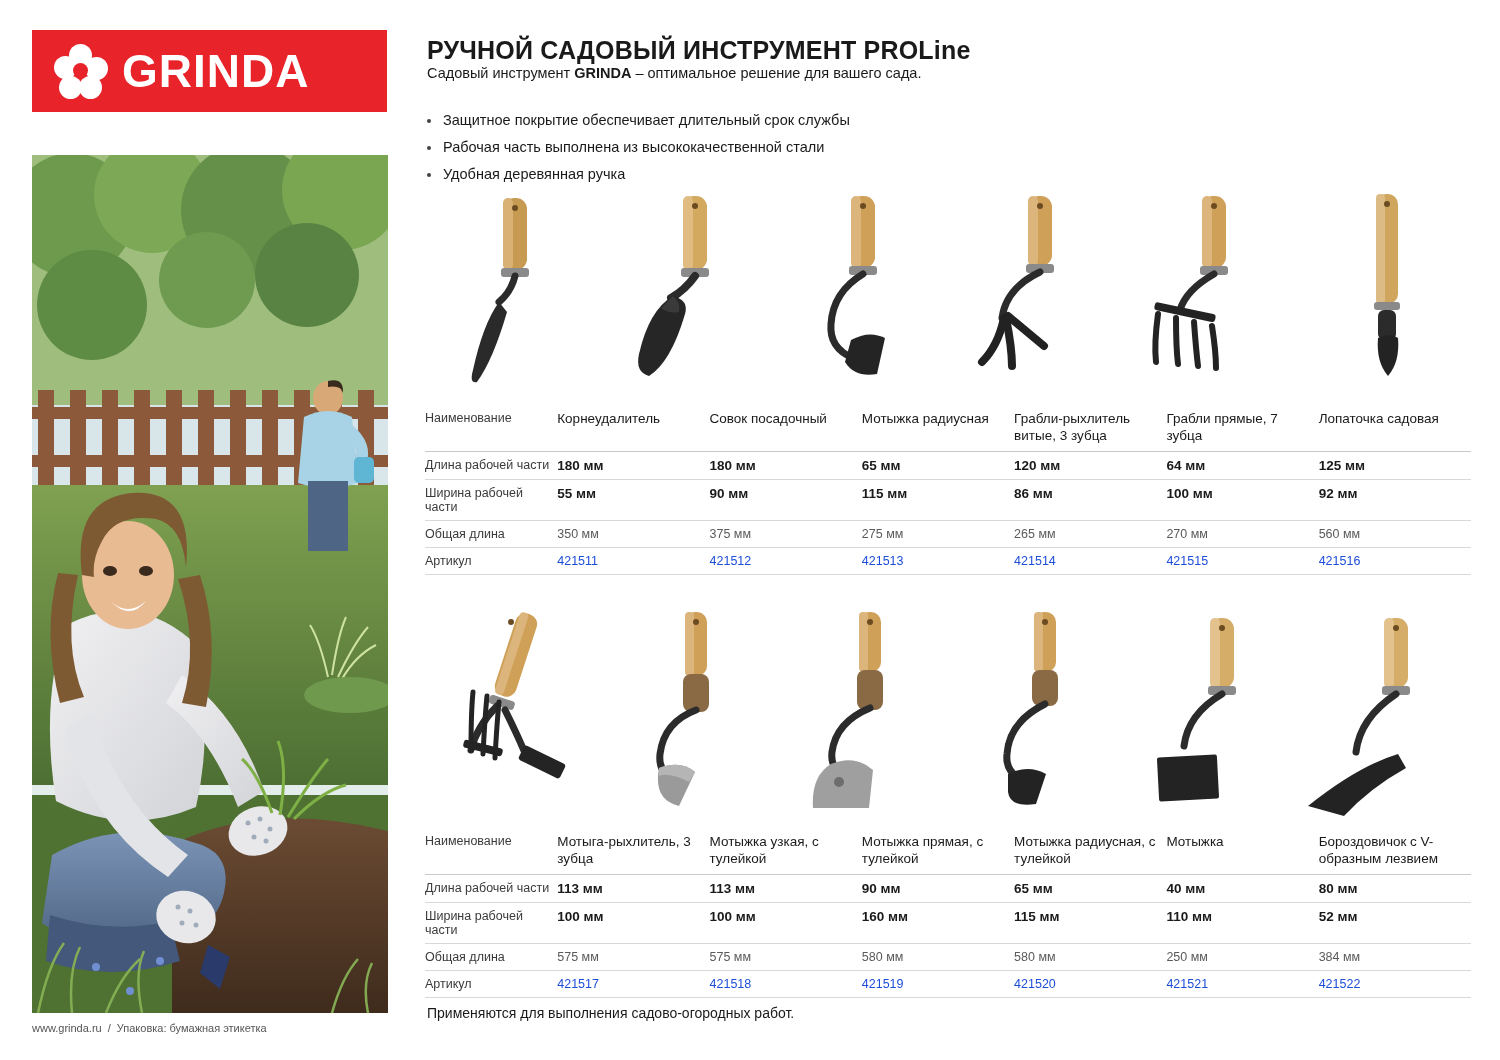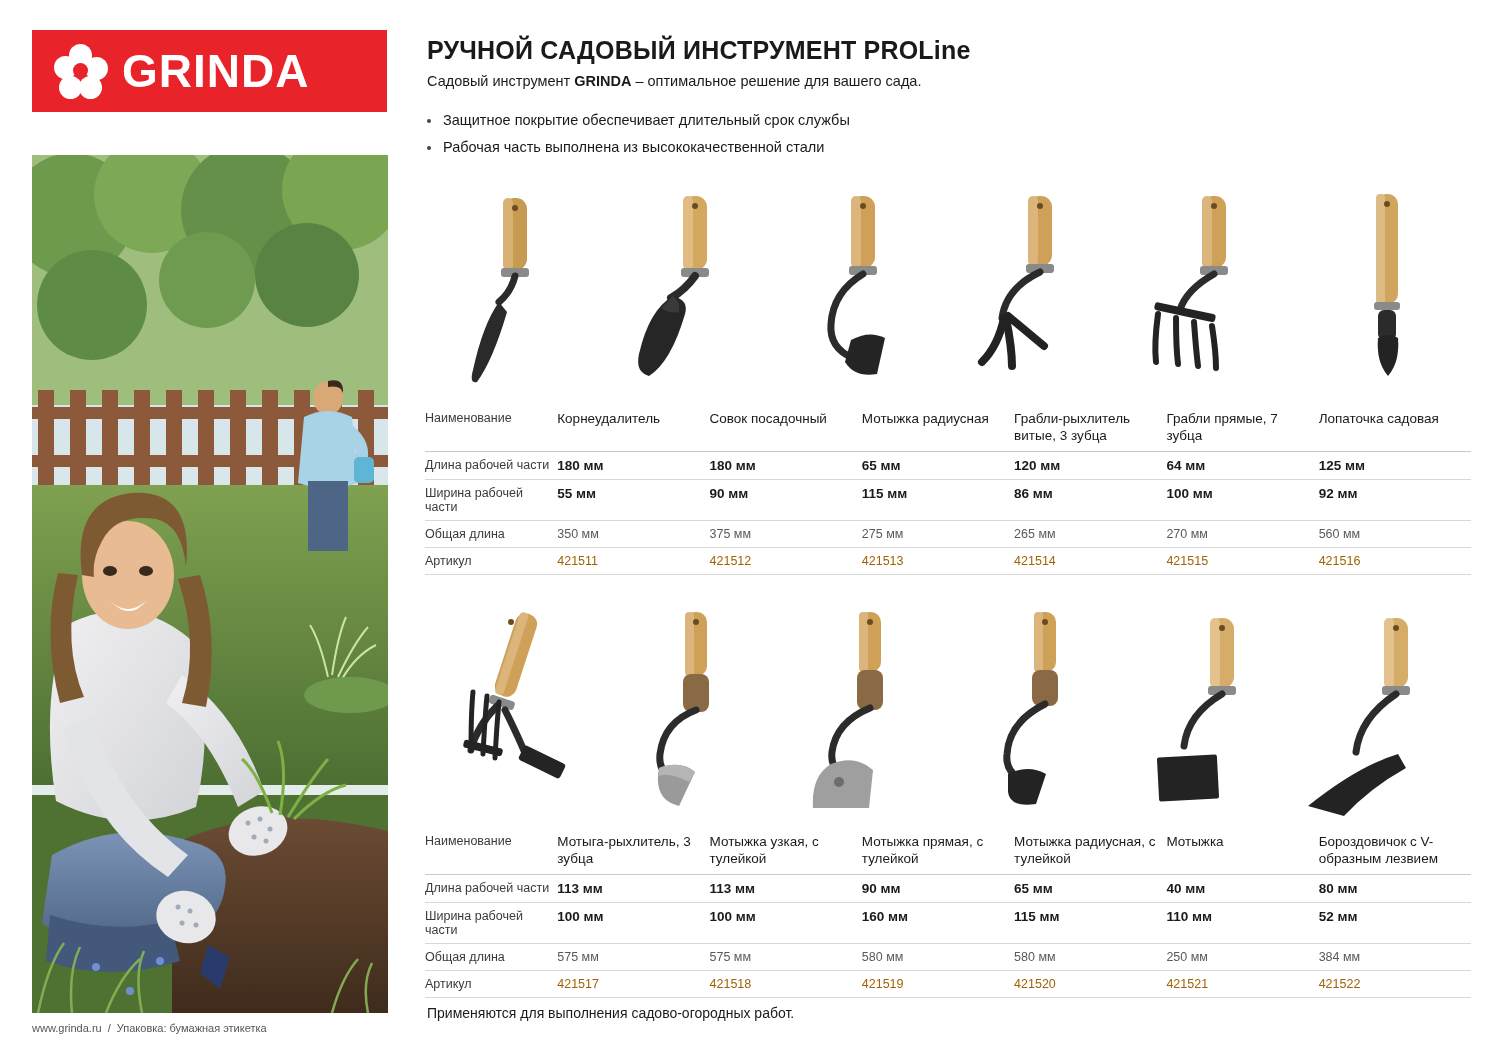--- a/index.html
+++ b/index.html
@@ -74,21 +74,21 @@
     position: absolute;
     left: 427px;
     top: 36px;
     font-size: 25px;
     font-weight: bold;
     letter-spacing: 0.2px;
   }
   .subtitle {
     position: absolute;
     left: 427px;
-    top: 73px;
+    top: 65px;
     font-size: 14.5px;
   }
   .subtitle b { font-weight: bold; }
   .bullets {
     position: absolute;
     left: 427px;
     top: 112px;
     width: 700px;
   }
   .bullets li {
@@ -139,21 +139,21 @@
     padding: 6px 4px 6px 0;
     vertical-align: top;
     border-bottom: 1px solid #d8d8d8;
   }
   .spec-table tr.head td { border-bottom: 1px solid #c9c9c9; }
   .spec-table tr:last-child td { border-bottom: 1px solid #d8d8d8; }
   .col-label { width: 128px; color: #3a3a3a; font-size: 12.5px; }
   .name-cell { font-size: 13.5px; line-height: 1.25; padding-bottom: 8px; }
   .bold-val { font-weight: bold; font-size: 13.5px; }
   .plain-val { color: #5a5a5a; font-size: 12.5px; }
-  .art-val { color: #a16207; font-size: 12.5px; }
+  .art-val { color: #1d4ed8; font-size: 12.5px; }
   .spec-table col.c { width: 152px; }
 
   
   .footer-note {
     position: absolute;
     left: 427px;
     top: 1005px;
     font-size: 14px;
   }
   .footer-left {
@@ -313,20 +313,21 @@
   </svg>
 </div>
 
 <div class="page-title">РУЧНОЙ САДОВЫЙ ИНСТРУМЕНТ PROLine</div>
 <div class="subtitle">
   <span>Садовый инструмент </span><b>GRINDA</b><span> – оптимальное решение для вашего сада.</span>
 </div>
 <ul class="bullets">
   <li>Защитное покрытие обеспечивает длительный срок службы</li>
   <li>Рабочая часть выполнена из высококачественной стали</li>
+  <li>Удобная деревянная ручка</li>
 </ul>
 
 <div class="row-images row1-images">
 
   <div class="prod-cell">
     <svg width="170" height="205" viewBox="0 0 170 205">
       <rect x="76" y="8" width="24" height="72" rx="11" fill="#c79a52"></rect>
       <rect x="76" y="8" width="10" height="72" rx="5" fill="#d9b174"></rect>
       <circle cx="88" cy="18" r="3" fill="#6b4b20"></circle>
       <rect x="74" y="78" width="28" height="9" rx="3" fill="#8a8a8a"></rect>

